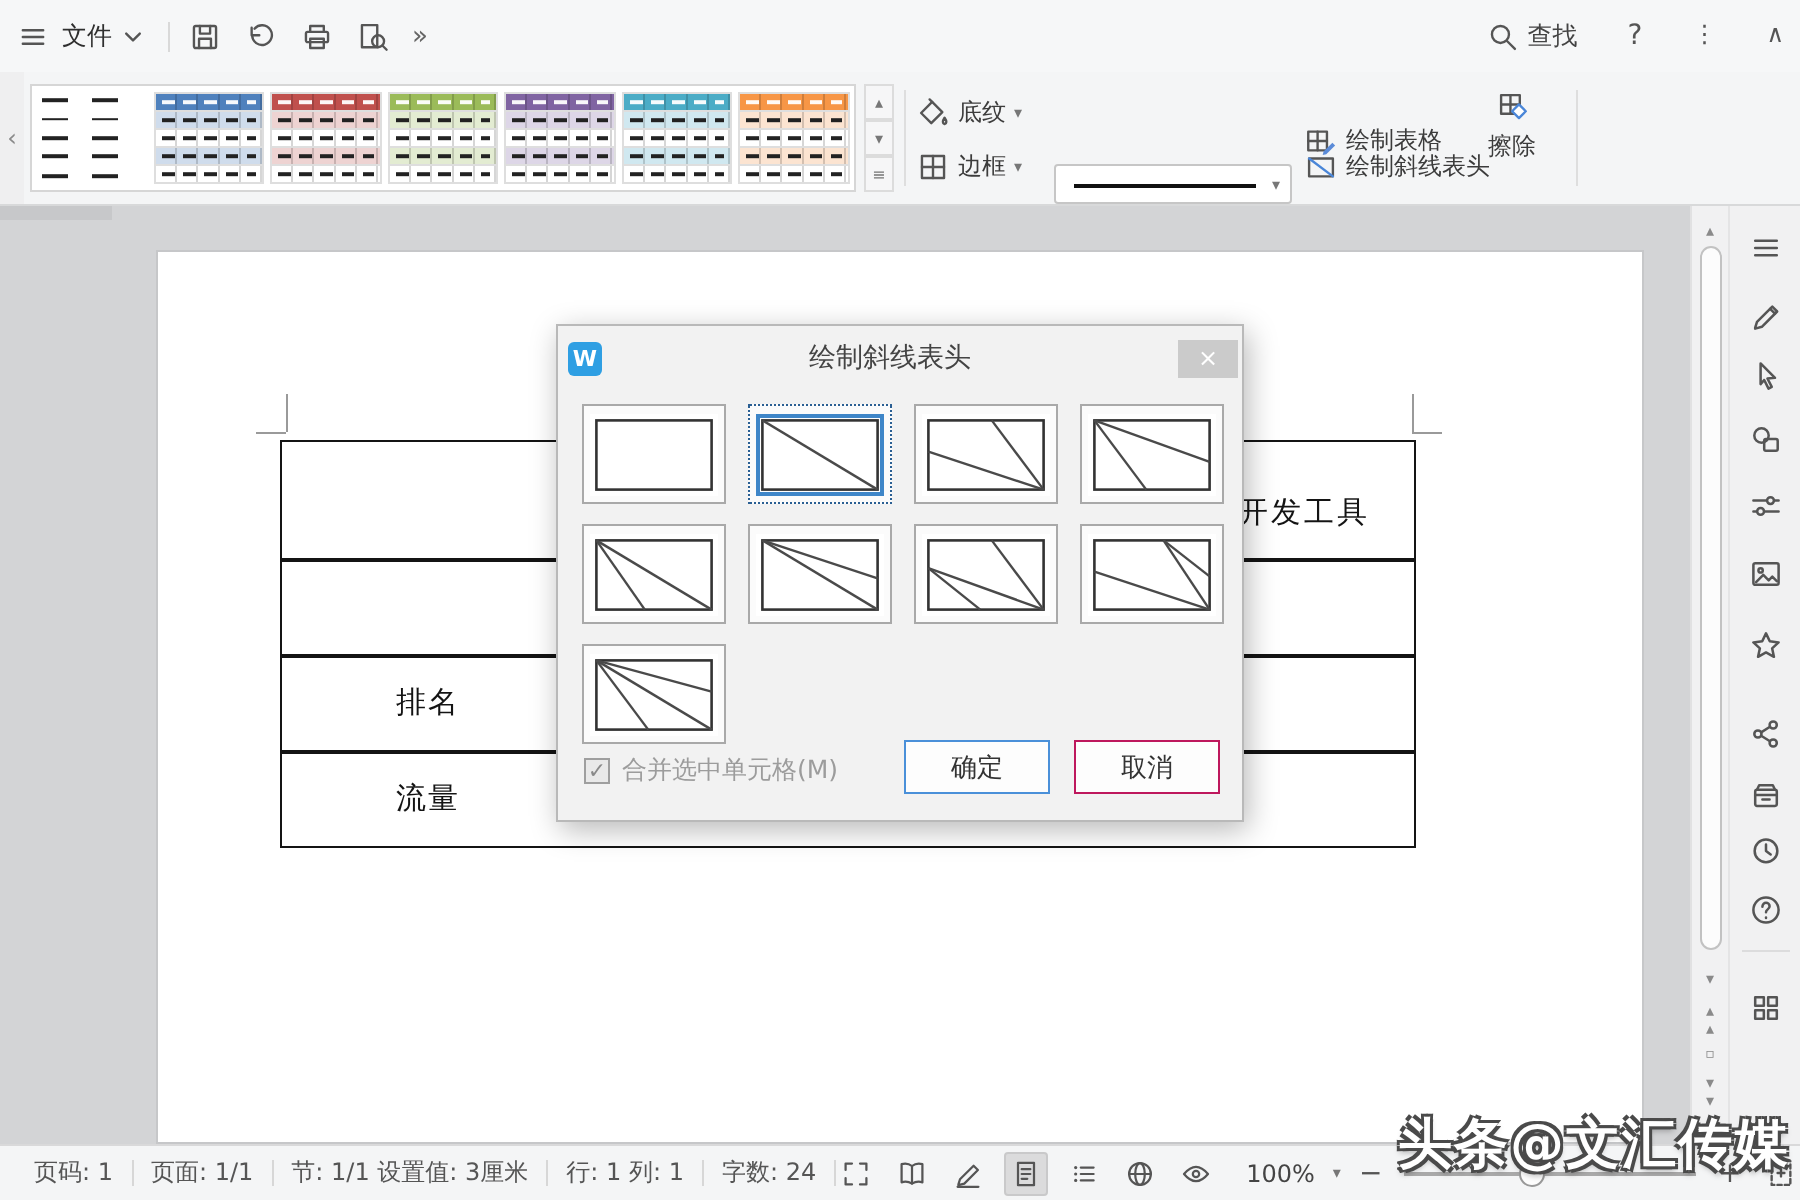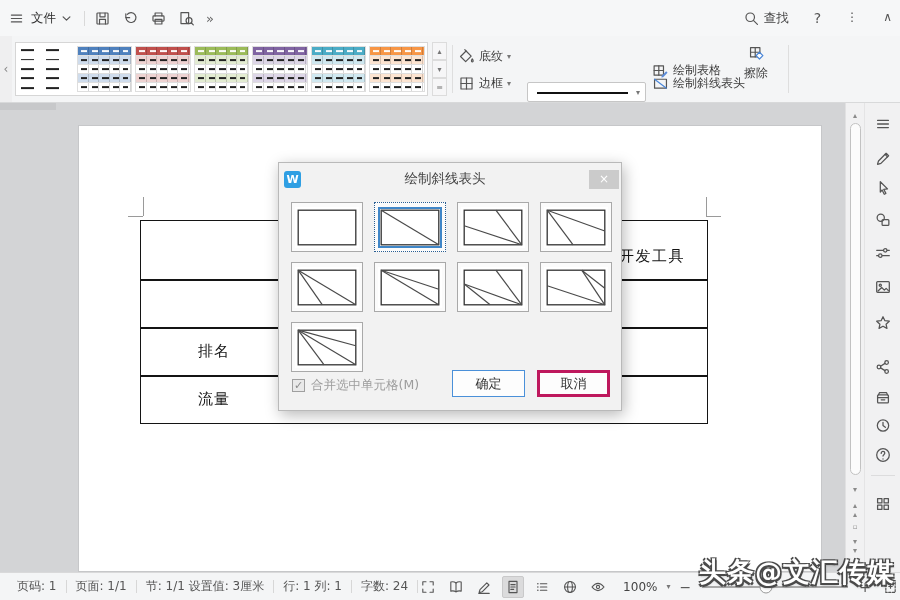--- a/index.html
+++ b/index.html
@@ -62,21 +62,21 @@
   .dlg-close{width:30px;height:19px;background:#cbcbcb;color:#fff;font-size:12px;display:flex;align-items:center;justify-content:center;cursor:pointer}
   .tiles{position:absolute;left:12px;top:39px;display:grid;grid-template-columns:repeat(4,72px);gap:10px 11px}
   .tile{width:72px;height:50px;border:1px solid #a9a9a9;background:#fbfbfb;display:flex;align-items:center;justify-content:center;cursor:pointer}
   .tile-inner{border:2px solid transparent;line-height:0;background:#fff}
   .tile.selected{border:1px dotted #2a5f93}
   .tile.selected .tile-inner{border:2px solid #3f86c8}
   .dlg-check{position:absolute;left:13px;top:214px;display:flex;align-items:center;gap:6px;color:#9c9c9c;font-size:12.5px}
   .cbox{width:13px;height:13px;border:1px solid #9f9f9f;background:#e9e9e9;color:#8a8a8a;font-size:11px;line-height:12px;text-align:center}
   .dlg-btn{position:absolute;top:207px;width:73px;height:27px;display:flex;align-items:center;justify-content:center;font-size:13px;color:#333;background:#fdfdfd;cursor:pointer}
   .btn-ok{left:173px;border:1px solid #4a90d9}
-  .btn-cancel{left:258px;border:3px solid #be185d}
+  .btn-cancel{left:258px;border:1px solid #be185d}
 
   
   .side{position:absolute;left:845px;top:0;width:55px;height:469px;background:#f1f1f2;border-left:1px solid #e1e1e2;z-index:3}
   .vscroll{position:absolute;left:0;top:0;width:19px;height:100%;border-right:1px solid #e4e4e5}
   .vs-item{position:absolute;left:0;width:100%;display:flex;justify-content:center;color:#8a8a8a;font-size:8px;cursor:pointer}
   .vthumb{position:absolute;left:4px;top:20px;width:11px;height:352px;border-radius:6px;background:#fcfcfc;border:1px solid #c2c2c2;cursor:grab}
   .tools{position:absolute;left:19px;top:0;width:36px;height:100%}
   .tool{position:absolute;left:50%;transform:translateX(-50%);cursor:pointer}
   .tool-sep{position:absolute;left:6px;width:24px;height:1px;background:#dcdcdd}
 

